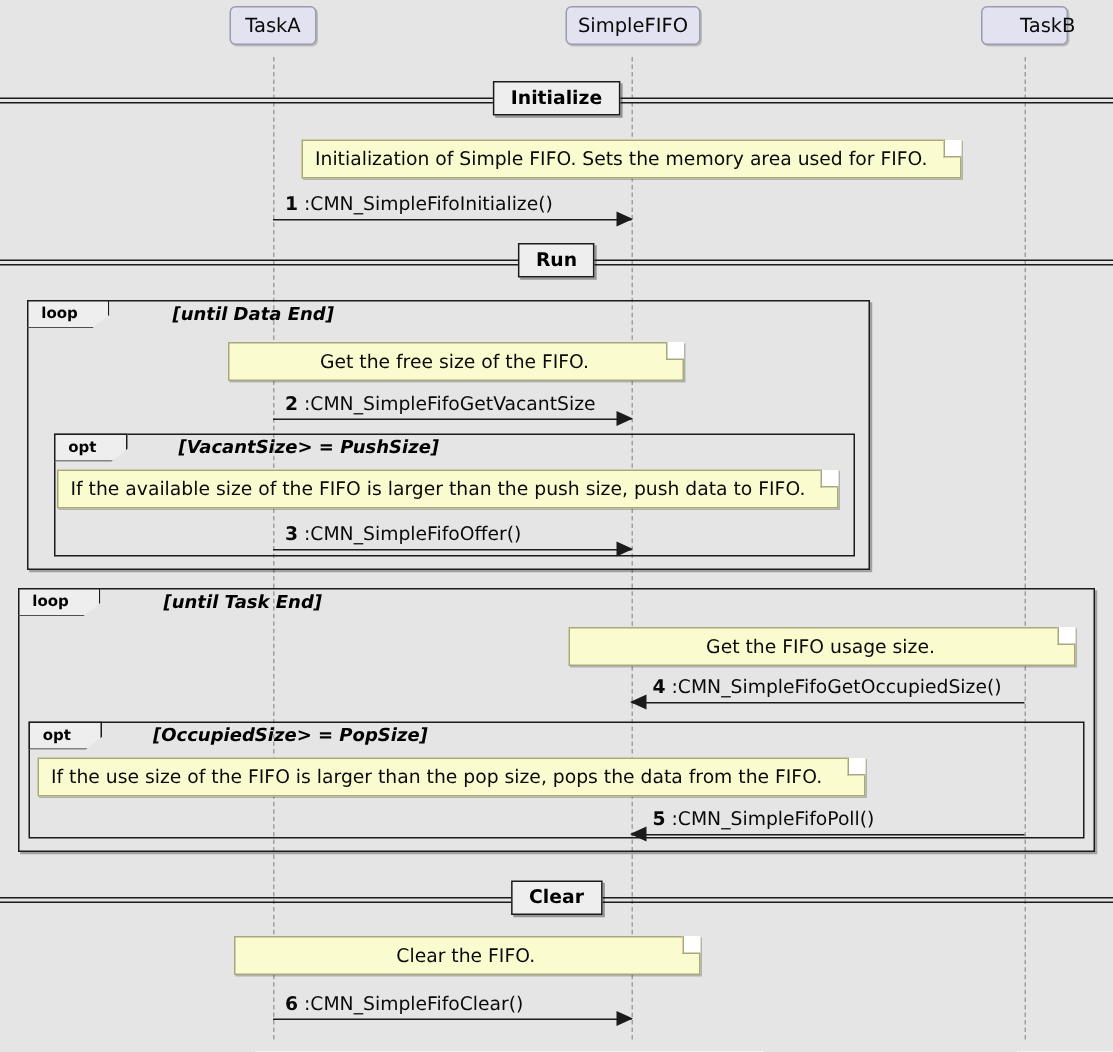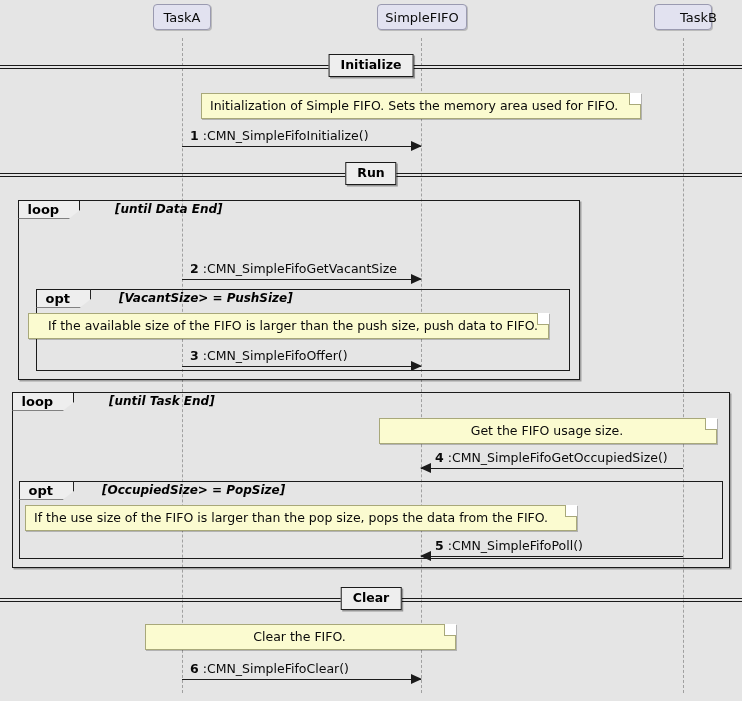--- a/index.html
+++ b/index.html
@@ -90,21 +90,21 @@
     position: absolute;
     left: -1.5px;
     top: -1.5px;
     height: 19px;
     background: #eeeeee;
     border: 1.5px solid #1b1b1b;
     box-sizing: border-box;
     display: flex;
     align-items: center;
     padding: 0 20px 0 9px;
-    font-size: 13px;
+    font-size: 10px;
     font-weight: bold;
     color: #000000;
     clip-path: polygon(0 0, 100% 0, 100% 55%, calc(100% - 11px) 100%, 0 100%);
     white-space: nowrap;
   }
   .frag-guard {
     position: absolute;
     top: 1px;
     font-size: 12px;
     font-weight: bold;
@@ -213,36 +213,40 @@
   <div class="divider" style="top:162px;">
     <div class="rule"></div>
     <div class="dlabel">Run</div>
   </div>
 
   <div class="fragment outer" style="left:18px; top:200px; width:562px; height:180px;">
     <div class="frag-tag">loop</div>
     <div class="frag-guard" style="left:96px;">[until Data End]</div>
   </div>
 
+  <div class="note center" style="left:152px; top:228px; width:304px;">
+    <span class="fold"></span>
+    <span>Get the free size of the FIFO.</span>
+  </div>
 
   <div class="msg" style="left:182px; top:279px; width:239px;">
     <div class="line" style="width:239px;"></div>
     <div class="head right"></div>
     <div class="mlabel" style="left:8px;">
       <span class="num">2</span>
       <span>:CMN_SimpleFifoGetVacantSize</span>
     </div>
   </div>
 
   <div class="fragment" style="left:36px; top:289px; width:534px; height:82px;">
     <div class="frag-tag">opt</div>
     <div class="frag-guard" style="left:82px;">[VacantSize&gt; = PushSize]</div>
   </div>
 
-  <div class="note" style="left:28px; top:313px; width:521px;text-align:right;">
+  <div class="note" style="left:38px; top:313px; width:521px;">
     <span class="fold"></span>
     <span>If the available size of the FIFO is larger than the push size, push data to FIFO.</span>
   </div>
 
   <div class="msg" style="left:182px; top:366px; width:239px;">
     <div class="line" style="width:239px;"></div>
     <div class="head right"></div>
     <div class="mlabel" style="left:8px;">
       <span class="num">3</span>
       <span>:CMN_SimpleFifoOffer()</span>
@@ -285,21 +289,21 @@
       <span class="num">5</span>
       <span>:CMN_SimpleFifoPoll()</span>
     </div>
   </div>
 
   <div class="divider" style="top:587px;">
     <div class="rule"></div>
     <div class="dlabel">Clear</div>
   </div>
 
-  <div class="note center" style="left:145px; top:624px; width:311px;text-align:center;">
+  <div class="note center" style="left:156px; top:624px; width:311px;text-align:center;">
     <span class="fold"></span>
     <span>Clear the FIFO.</span>
   </div>
 
   <div class="msg" style="left:182px; top:679px; width:239px;">
     <div class="line" style="width:239px;"></div>
     <div class="head right"></div>
     <div class="mlabel" style="left:8px;">
       <span class="num">6</span>
       <span>:CMN_SimpleFifoClear()</span>

